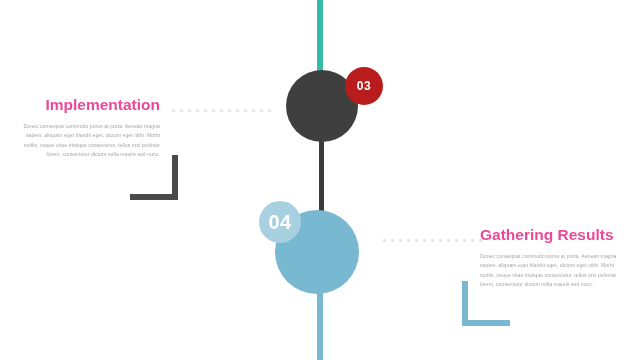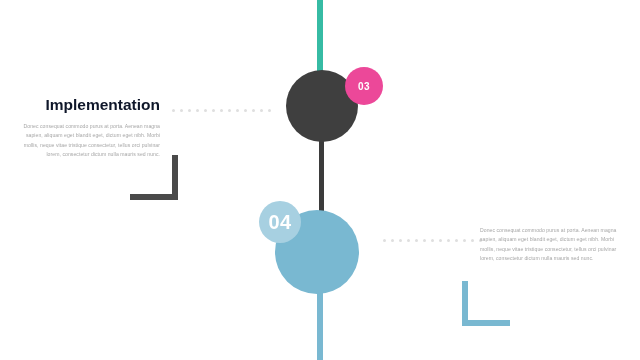--- a/index.html
+++ b/index.html
@@ -79,22 +79,22 @@
     justify-content: center;
     color: #ffffff;
     font-weight: bold;
     letter-spacing: 0.5px;
   }
   #node-3-badge {
     left: 345px;
     top: 67px;
     width: 38px;
     height: 38px;
-    background: #ec4899;
-    font-size: 10px;
+    background: #b91c1c;
+    font-size: 12px;
   }
   #node-4-badge {
     left: 259px;
     top: 201px;
     width: 42px;
     height: 42px;
     background: #a7d0e1;
     font-size: 20px;
   }
 
@@ -125,21 +125,21 @@
   }
   #block-gathering {
     left: 480px;
     top: 226px;
     width: 140px;
     text-align: left;
   }
   .block-title {
     font-size: 15.5px;
     font-weight: bold;
-    color: #0f172a;
+    color: #ec4899;
     margin: 0 0 9px 0;
     white-space: nowrap;
     line-height: 1.1;
   }
   #block-implementation .block-title { margin-left: -8px; }
   .block-body {
     font-size: 5.1px;
     line-height: 1.85;
     color: #a6a6a6;
     margin: 0;
@@ -211,20 +211,21 @@
     <i></i>
     <i></i>
   </div>
 
   <div class="block" id="block-implementation">
     <h2 class="block-title">Implementation</h2>
     <p class="block-body">Donec consequat commodo purus at porta. Aenean magna sapien, aliquam eget blandit eget, dictum eget nibh. Morbi mollis, neque vitae tristique consectetur, tellus orci pulvinar lorem, consectetur dictum nulla mauris sed nunc.</p>
   </div>
 
   <div class="block" id="block-gathering">
+    <h2 class="block-title">Gathering Results</h2>
     <p class="block-body">Donec consequat commodo purus at porta. Aenean magna sapien, aliquam eget blandit eget, dictum eget nibh. Morbi mollis, neque vitae tristique consectetur, tellus orci pulvinar lorem, consectetur dictum nulla mauris sed nunc.</p>
   </div>
 
   <div class="bracket" id="bracket-dark">
     <span class="bk-v"></span>
     <span class="bk-h"></span>
   </div>
   <div class="bracket" id="bracket-blue">
     <span class="bk-v"></span>
     <span class="bk-h"></span>

